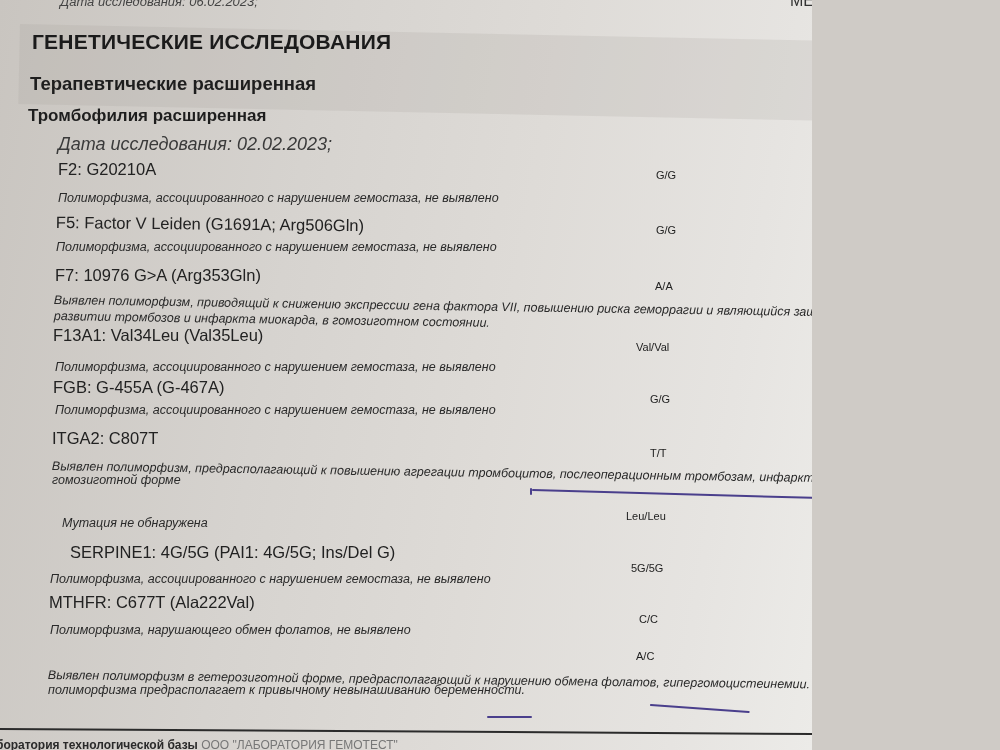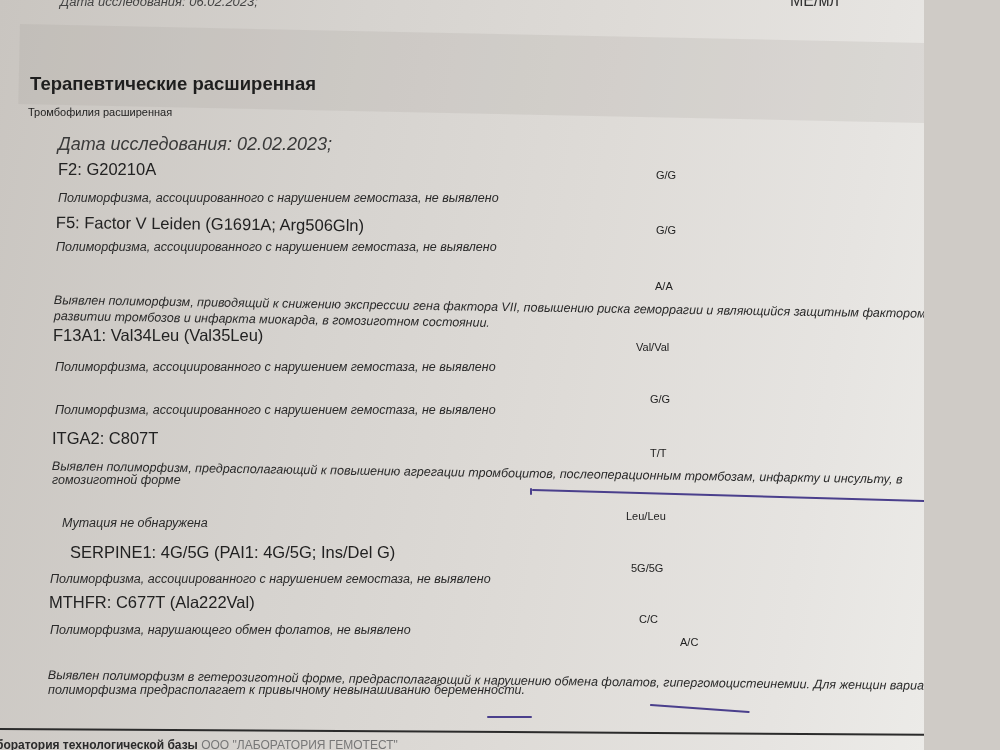--- a/index.html
+++ b/index.html
@@ -5,21 +5,21 @@
   html, body {
     margin: 0;
     padding: 0;
     width: 1000px;
     height: 750px;
     overflow: hidden;
     background: #cfcbc6;
   }
   .page {
     position: relative;
-    width: 924px;
+    width: 812px;
     height: 750px;
     background: linear-gradient(100deg, #c9c5c0 0%, #d6d3cf 35%, #dedbd7 60%, #e6e4e1 85%, #ecebe8 100%);
     font-family: "Liberation Sans", "DejaVu Sans", sans-serif;
     color: #1d1d1f;
     overflow: hidden;
   }
   .band {
     position: absolute;
     left: 20px;
     top: 24px;
@@ -40,21 +40,21 @@
     left: 937px; top: 20px; font-size: 15px; color: #444;
     transform: rotate(3deg);
   }
   .h1 {
     left: 32px; top: 30px; font-size: 21px; font-weight: bold; letter-spacing: 0.2px; color: #1b1b1b;
   }
   .h2 {
     left: 30px; top: 73px; font-size: 18.5px; font-weight: bold; color: #1e1e1e;
   }
   .h3 {
-    left: 28px; top: 106px; font-size: 11px; font-weight: normal; color: #1e1e1e;
+    left: 28px; top: 106px; font-size: 17px; font-weight: bold; color: #1e1e1e;
   }
   .study-date {
     left: 58px; top: 134px; font-size: 18px; font-style: italic; color: #3a3a3a;
   }
   .test-name {
     font-size: 16.5px; color: #222;
   }
   .test-note {
     font-size: 12.5px; font-style: italic; color: #2a2a2a; line-height: 15px;
   }
@@ -81,40 +81,43 @@
 </head>
 <body>
 
 <div class="page">
   <div class="band"></div>
 
   <div class="abs prev-date">Дата исследования: 06.02.2023;</div>
   <div class="abs prev-unit">МЕ/мл</div>
   <div class="abs prev-ref">0 - 10</div>
 
+  <div class="abs h1">ГЕНЕТИЧЕСКИЕ ИССЛЕДОВАНИЯ</div>
   <div class="abs h2">Терапевтические расширенная</div>
   <div class="abs h3">Тромбофилия расширенная</div>
   <div class="abs study-date">Дата исследования: 02.02.2023;</div>
 
   <div class="abs test-name" style="left:58px;top:160px;">F2: G20210A</div>
   <div class="abs test-note" style="left:58px;top:191px;">Полиморфизма, ассоциированного с нарушением гемостаза, не выявлено</div>
   <div class="abs test-value" style="left:656px;top:169px;">G/G</div>
 
   <div class="abs test-name" style="left:56px;top:213px;transform:rotate(0.6deg);transform-origin:left top;">F5: Factor V Leiden (G1691A; Arg506Gln)</div>
   <div class="abs test-note" style="left:56px;top:240px;">Полиморфизма, ассоциированного с нарушением гемостаза, не выявлено</div>
   <div class="abs test-value" style="left:656px;top:224px;">G/G</div>
 
+  <div class="abs test-name" style="left:55px;top:266px;">F7: 10976 G&gt;A (Arg353Gln)</div>
   <div class="abs test-note" style="left:54px;top:293px;transform:rotate(0.9deg);transform-origin:left top;">Выявлен полиморфизм, приводящий к снижению экспрессии гена фактора VII, повышению риска геморрагии и являющийся защитным фактором</div>
   <div class="abs test-note" style="left:54px;top:309px;transform:rotate(0.9deg);transform-origin:left top;">развитии тромбозов и инфаркта миокарда, в гомозиготном состоянии.</div>
   <div class="abs test-value" style="left:655px;top:280px;">A/A</div>
 
   <div class="abs test-name" style="left:53px;top:326px;">F13A1: Val34Leu (Val35Leu)</div>
   <div class="abs test-note" style="left:55px;top:360px;">Полиморфизма, ассоциированного с нарушением гемостаза, не выявлено</div>
   <div class="abs test-value" style="left:636px;top:341px;">Val/Val</div>
 
+  <div class="abs test-name" style="left:53px;top:378px;">FGB: G-455A (G-467A)</div>
   <div class="abs test-note" style="left:55px;top:403px;">Полиморфизма, ассоциированного с нарушением гемостаза, не выявлено</div>
   <div class="abs test-value" style="left:650px;top:393px;">G/G</div>
 
   <div class="abs test-name" style="left:52px;top:429px;">ITGA2: C807T</div>
   <div class="abs test-note" style="left:52px;top:459px;transform:rotate(0.9deg);transform-origin:left top;">Выявлен полиморфизм, предрасполагающий к повышению агрегации тромбоцитов, послеоперационным тромбозам, инфаркту и инсульту, в</div>
   <div class="abs test-note" style="left:52px;top:473px;">гомозиготной форме</div>
   <div class="abs test-value" style="left:650px;top:447px;">T/T</div>
 
   <div class="abs test-note" style="left:51px;top:516px;margin-left:11px;">Мутация не обнаружена</div>
   <div class="abs test-value" style="left:626px;top:510px;">Leu/Leu</div>
@@ -122,21 +125,21 @@
   <div class="abs test-name" style="left:50px;top:543px;margin-left:20px;">SERPINE1: 4G/5G (PAI1: 4G/5G; Ins/Del G)</div>
   <div class="abs test-note" style="left:50px;top:572px;">Полиморфизма, ассоциированного с нарушением гемостаза, не выявлено</div>
   <div class="abs test-value" style="left:631px;top:562px;">5G/5G</div>
 
   <div class="abs test-name" style="left:49px;top:593px;">MTHFR: C677T (Ala222Val)</div>
   <div class="abs test-note" style="left:50px;top:623px;">Полиморфизма, нарушающего обмен фолатов, не выявлено</div>
   <div class="abs test-value" style="left:639px;top:613px;">C/C</div>
 
   <div class="abs test-note" style="left:48px;top:668px;transform:rotate(0.7deg);transform-origin:left top;">Выявлен полиморфизм в гетерозиготной форме, предрасполагающий к нарушению обмена фолатов, гипергомоцистеинемии. Для женщин вариант</div>
   <div class="abs test-note" style="left:48px;top:683px;">полиморфизма предрасполагает к привычному невынашиванию беременности.</div>
-  <div class="abs test-value" style="left:636px;top:636px;margin-left:44px;">A/C</div>
+  <div class="abs test-value" style="left:636px;top:650px;">A/C</div>
 
   <div class="pen" style="left:532px;top:489px;width:455px;transform:rotate(1.6deg);transform-origin:left top;"></div>
   <div class="pen" style="left:530px;top:488px;width:2px;height:7px;"></div>
   <div class="pen" style="left:650px;top:704px;width:100px;transform:rotate(4deg);transform-origin:left top;"></div>
   <div class="pen" style="left:487px;top:716px;width:45px;"></div>
 
   <div class="footer-line"></div>
   <div class="abs footer-text">
     <span>боратория технологической базы </span><span class="org">ООО "ЛАБОРАТОРИЯ ГЕМОТЕСТ"</span>
   </div>

